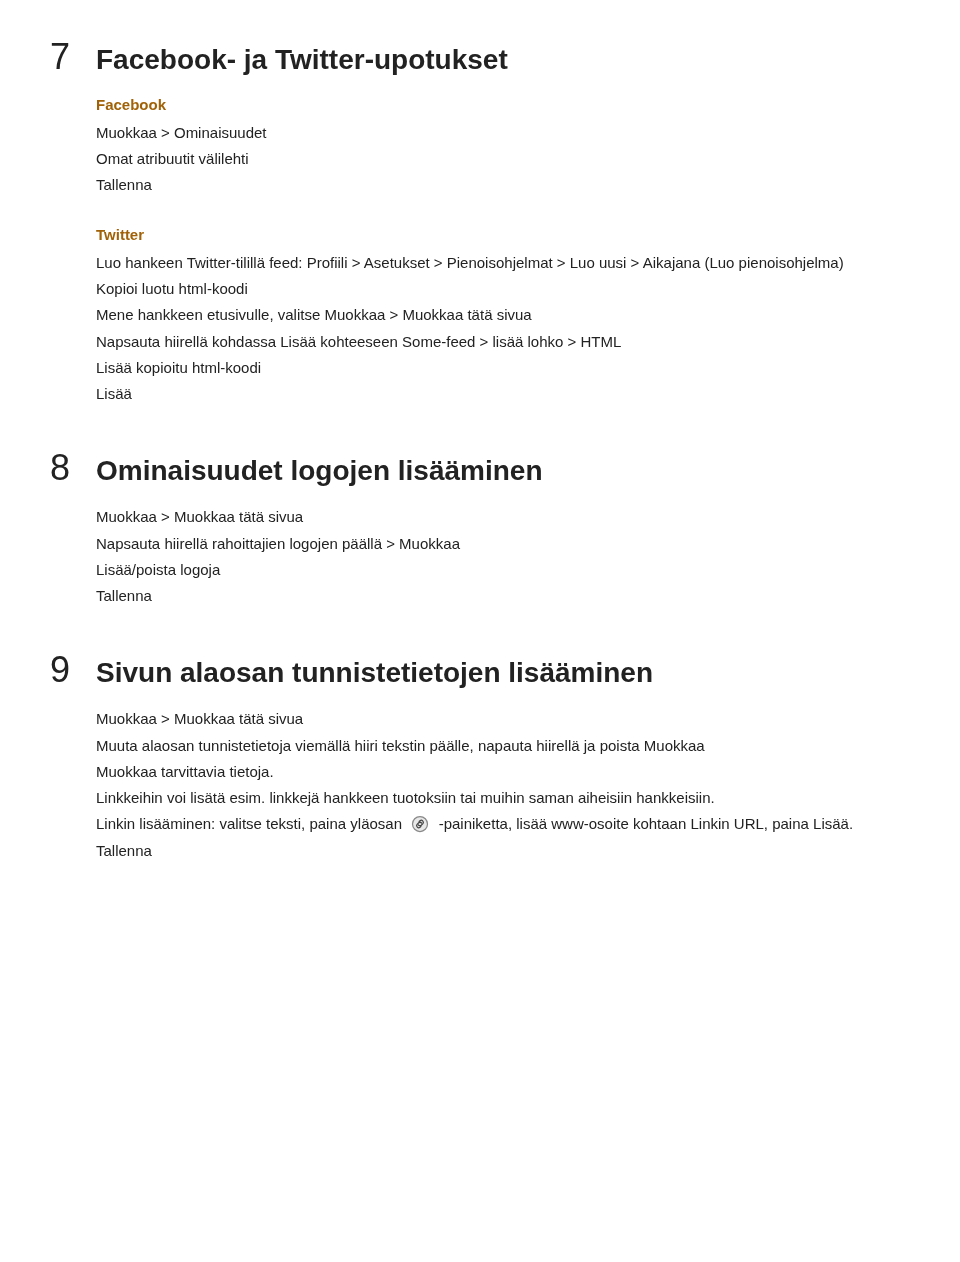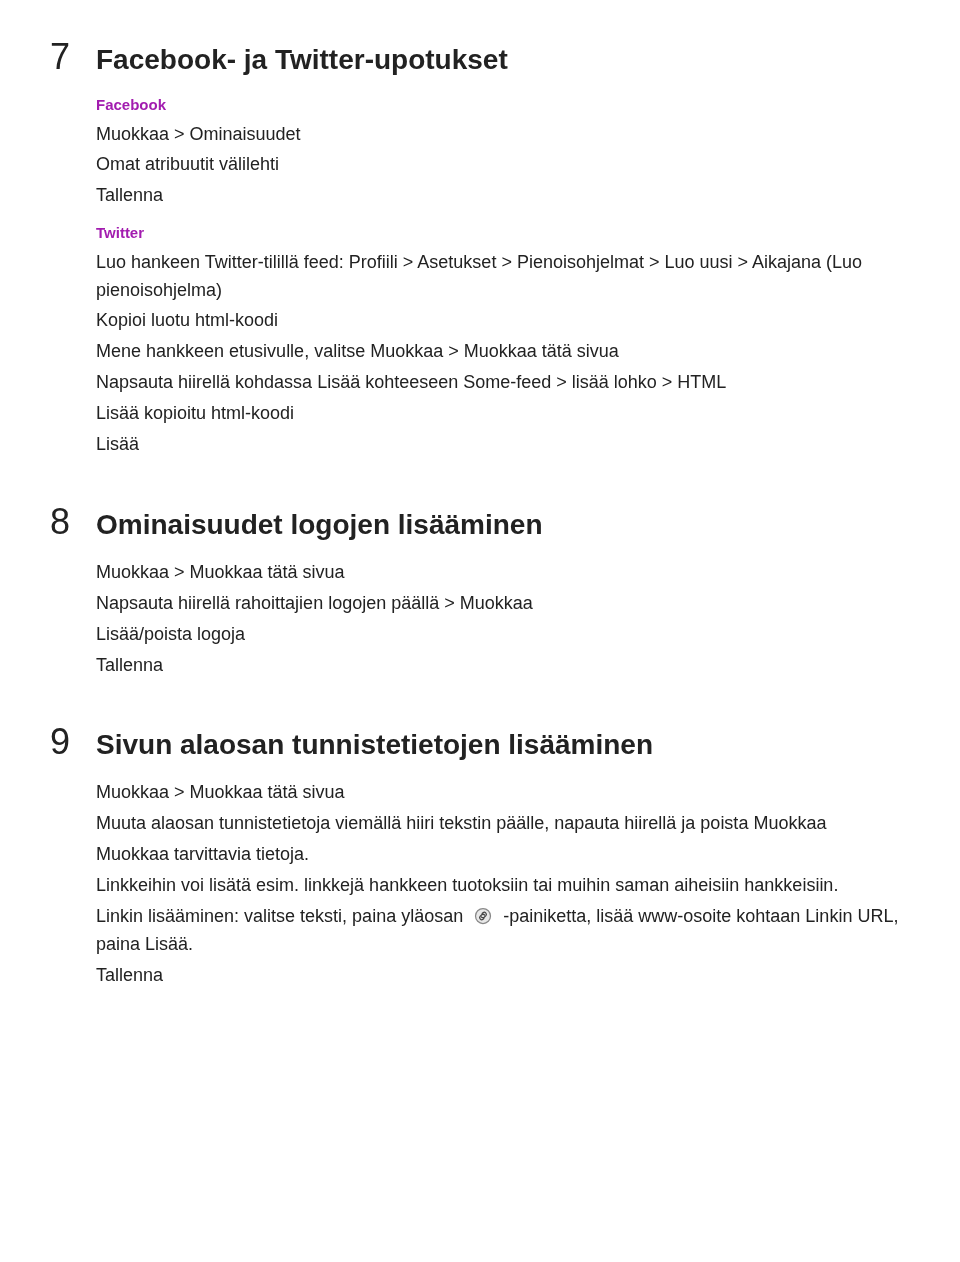--- a/index.html
+++ b/index.html
@@ -38,31 +38,31 @@
     .section-title {
       font-size: 28px;
       font-weight: bold;
       color: #222;
       text-align: right;
     }
 
     .subsection-title {
       font-size: 15px;
       font-weight: bold;
-      color: #a21caf;
+      color: #a16207;
       margin-bottom: 4px;
       margin-top: 8px;
     }
 
     .content-block {
       margin-left: 46px;
     }
 
     .content-line {
-      font-size: 18px;
+      font-size: 15px;
       color: #222;
       margin-bottom: 3px;
       line-height: 1.55;
     }
 
     .link {
       color: #1a0dab;
       text-decoration: underline;
       cursor: pointer;
     }
@@ -73,21 +73,21 @@
       height: 20px;
       vertical-align: middle;
       position: relative;
       top: -1px;
     }
 
     .inline-icon svg {
       width: 20px;
       height: 20px;
     }
-    .mt12 { margin-top: 12px; }
+    .mt12 { margin-top: 28px; }
   </style>
 </head>
 <body>
 
 <div class="section">
   <div class="section-header">
     <span class="section-number">7</span>
     <span class="section-title">Facebook- ja Twitter-upotukset</span>
   </div>
 

